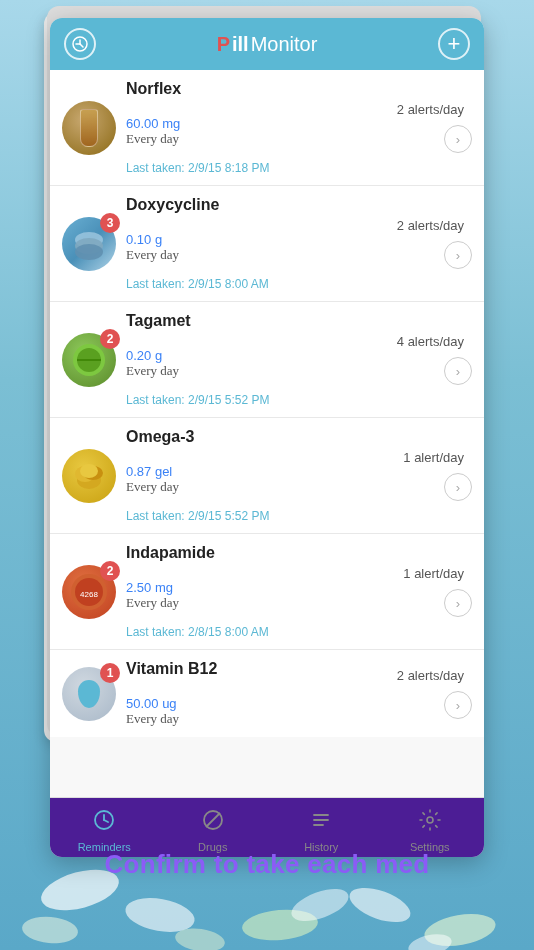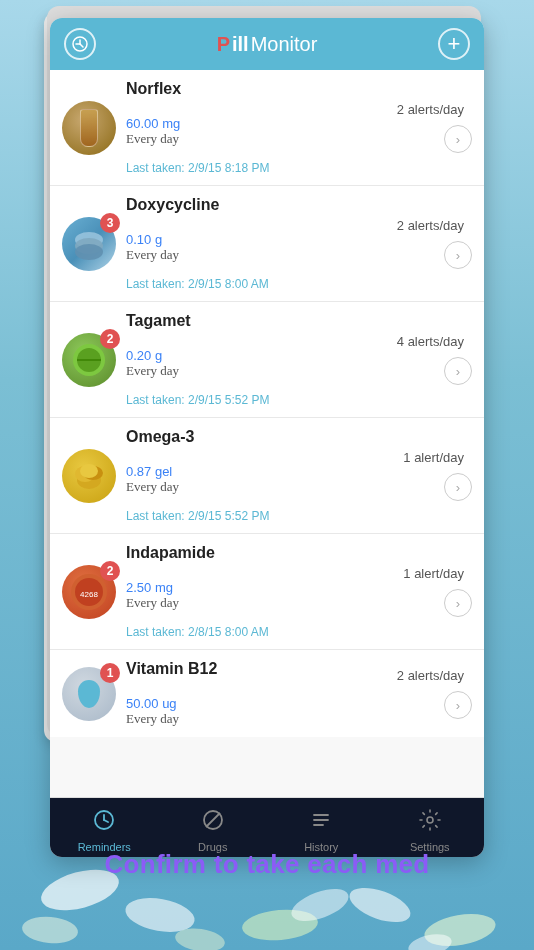--- a/index.html
+++ b/index.html
@@ -200,21 +200,21 @@
     }
     .med-right {
       display: flex;
       flex-direction: column;
       align-items: flex-end;
       gap: 8px;
     }
 
     
     .tab-bar {
-      background: #0f172a;
+      background: #4c1d95;
       border-top: 1px solid #ddd;
       height: 60px;
       display: flex;
       align-items: stretch;
     }
     .tab-item {
       flex: 1;
       display: flex;
       flex-direction: column;
       align-items: center;

